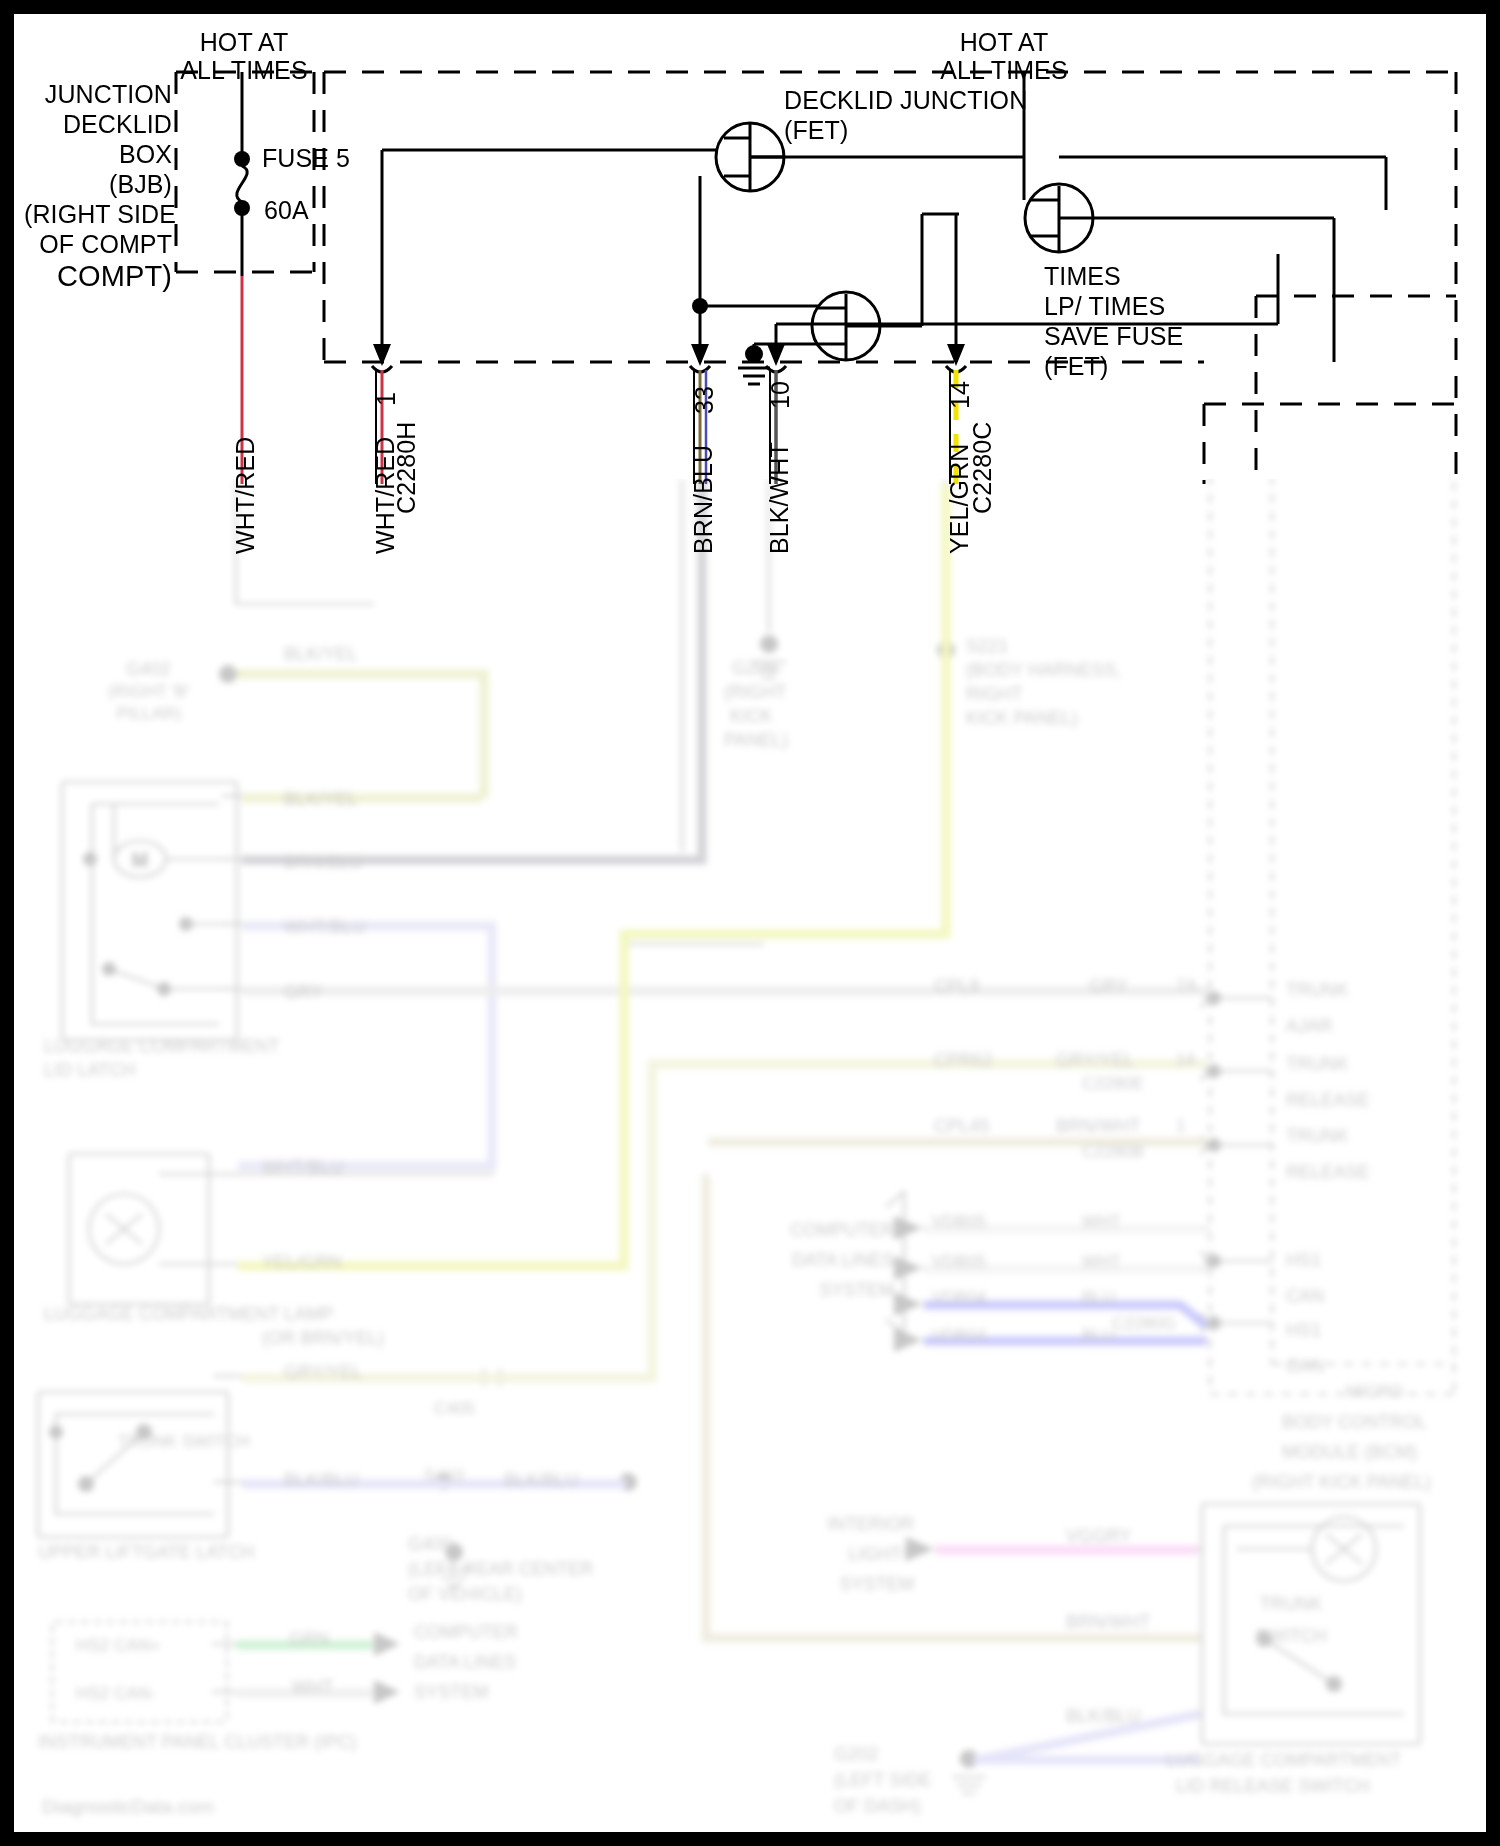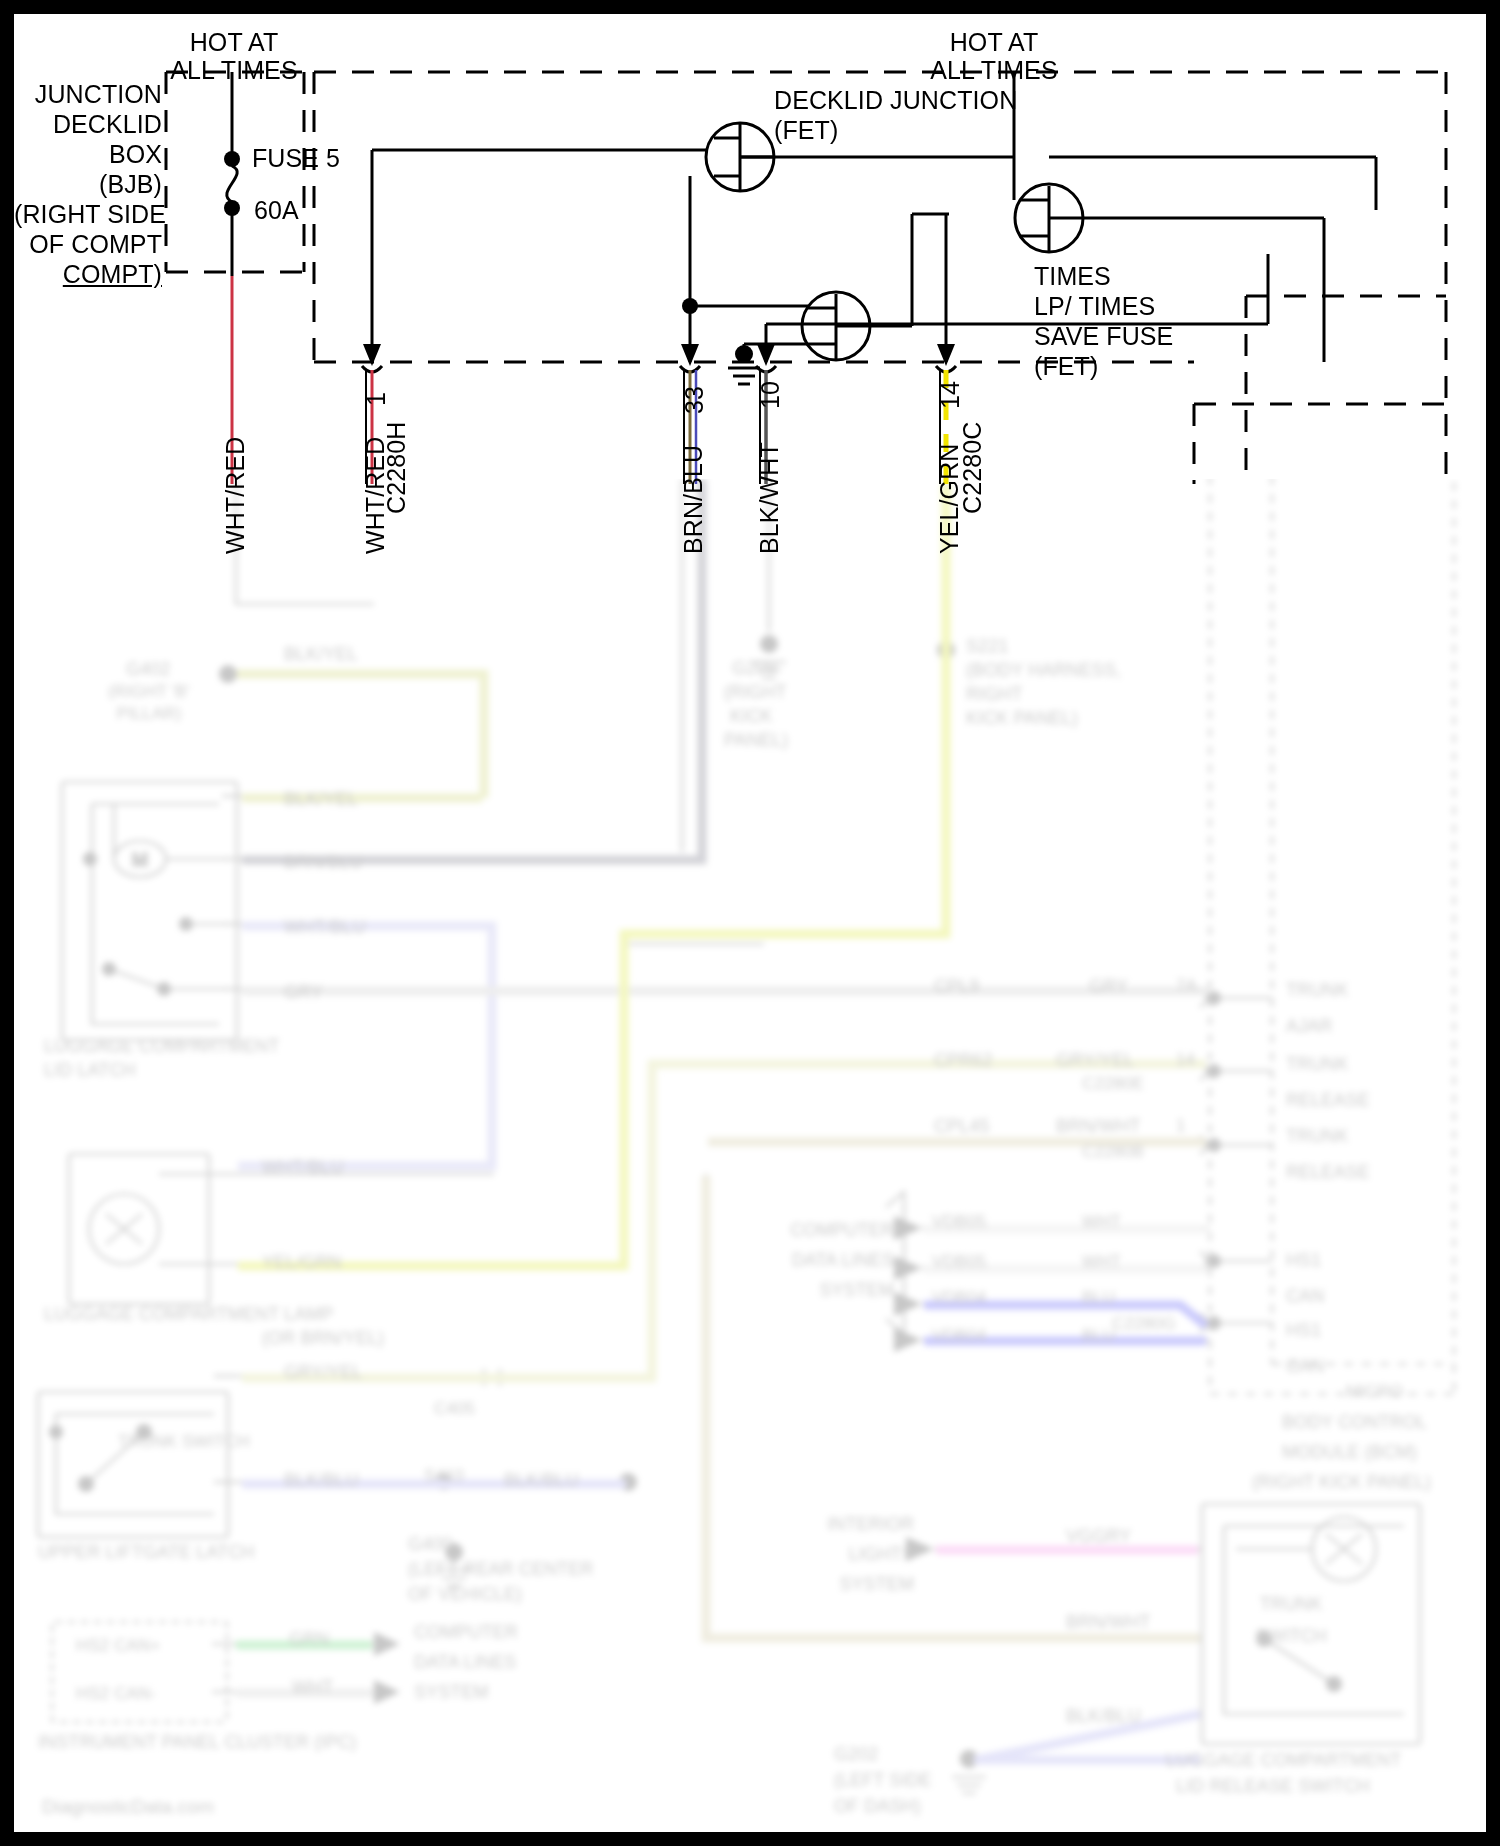--- a/index.html
+++ b/index.html
@@ -20,21 +20,21 @@
   
   #blurwrap{
     position:absolute;left:0;top:465px;width:1472px;height:1353px;
     overflow:hidden;
   }
   #blurinner{
     position:absolute;left:0;top:-465px;width:1472px;height:1818px;
     filter:blur(3.4px) opacity(0.30) saturate(1.25);
   }
   #blurinner .lbl{color:#555;}
-  .sharpcover{position:absolute;left:0;top:0;width:1168px;height:465px;}
+  .sharpcover{position:absolute;left:10px;top:0;width:1168px;height:465px;}
   svg{display:block;}
 </style>
 </head>
 <body>
 
 <div id="page">
 
   <div id="blurwrap">
     <div id="blurinner">
       <svg width="1472" height="1818" viewBox="0 0 1472 1818">
@@ -432,21 +432,21 @@
 
     <div class="lbl c" style="left:880px;top:14px;width:200px;font-size:25px;">HOT AT</div>
     <div class="lbl c" style="left:880px;top:42px;width:200px;font-size:25px;">ALL TIMES</div>
 
     <div class="lbl r" style="left:0px;top:66px;width:148px;font-size:25px;">JUNCTION</div>
     <div class="lbl r" style="left:0px;top:96px;width:148px;font-size:25px;">DECKLID</div>
     <div class="lbl r" style="left:0px;top:126px;width:148px;font-size:25px;">BOX</div>
     <div class="lbl r" style="left:0px;top:156px;width:148px;font-size:25px;">(BJB)</div>
     <div class="lbl r" style="left:0px;top:186px;width:148px;font-size:25px;">(RIGHT SIDE</div>
     <div class="lbl r" style="left:0px;top:216px;width:148px;font-size:25px;">OF COMPT</div>
-    <div class="lbl r" style="left:0px;top:246px;width:148px;font-size:25px;text-decoration:underline;">COMPT)</div>
+    <div class="lbl r" style="left:0px;top:246px;width:148px;font-size:29px;">COMPT)</div>
 
     <div class="lbl" style="left:238px;top:130px;font-size:25px;">FUSE 5</div>
     <div class="lbl" style="left:240px;top:182px;font-size:25px;">60A</div>
 
     <div class="lbl" style="left:760px;top:72px;font-size:25px;">DECKLID JUNCTION</div>
     <div class="lbl" style="left:760px;top:102px;font-size:25px;">(FET)</div>
 
     <div class="lbl" style="left:1020px;top:248px;font-size:25px;">TIMES</div>
     <div class="lbl" style="left:1020px;top:278px;font-size:25px;">LP/ TIMES</div>
     <div class="lbl" style="left:1020px;top:308px;font-size:25px;">SAVE FUSE</div>

